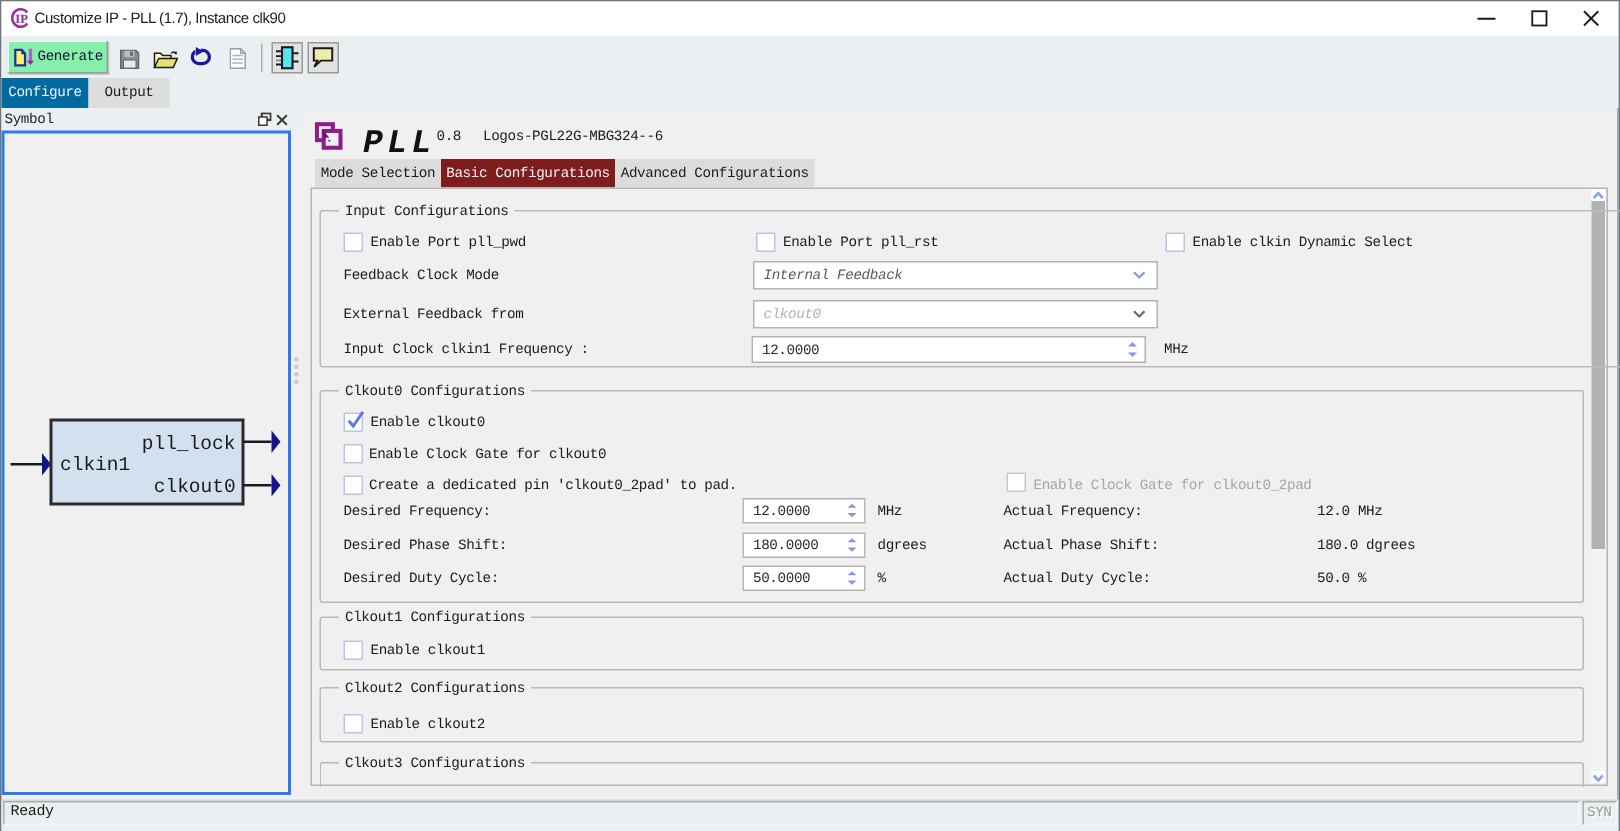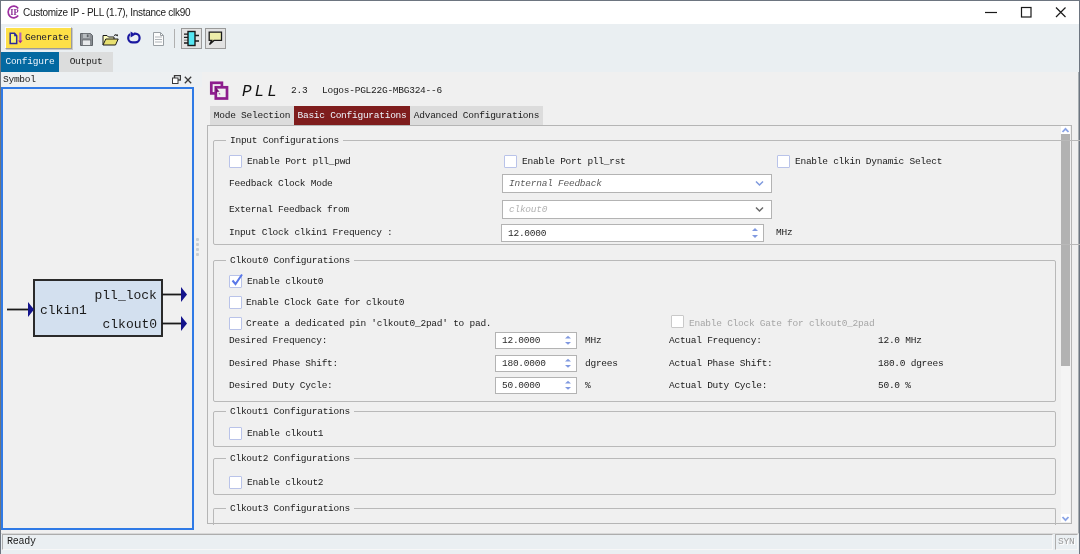--- a/index.html
+++ b/index.html
@@ -7,21 +7,21 @@
        font-family:"Liberation Mono",monospace;background:#f0f0f0;}
   .abs{position:absolute;}
   .t9{font-size:9.5px;letter-spacing:-0.25px;line-height:12px;color:#1a1a1a;white-space:pre;}
   .grey{color:#a6a6a6;}
   
   #winborder{left:0;top:0;width:1078px;height:552px;border:1px solid #6d7580;box-shadow:inset -1px -1px 0 #a8aeb2;}
   #titlebar{left:1px;top:1px;width:1078px;height:23px;background:#ffffff;}
   #titletext{left:23px;top:1px;height:23px;line-height:23px;font-family:"Liberation Sans",sans-serif;
              font-size:10px;letter-spacing:-0.28px;color:#202020;}
   #toolbar{left:1px;top:24px;width:1078px;height:28px;background:#eaeff2;}
-  #genbtn{left:5px;top:27px;width:65px;height:20px;background:#fde047;
+  #genbtn{left:5px;top:27px;width:65px;height:20px;background:#86efac;
           border:1px solid;border-color:#fdfdfd #9b9b9b #9b9b9b #fdfdfd;box-shadow:1px 1px 0 #c8c8c8;}
   #genbtn span{position:absolute;left:19px;top:4px;font-size:9.5px;letter-spacing:-0.25px;color:#14142e;}
   .tbtn{width:19px;height:19px;background:#e2e2e2;border:1px solid #9a9a9a;}
   #tabstrip{left:1px;top:52px;width:1078px;height:20px;background:#eaeff2;}
   .tab1{height:20px;line-height:20px;text-align:center;font-size:9.5px;letter-spacing:-0.25px;}
   
   #dockhead{left:1px;top:72px;width:201px;height:15px;background:#edf0f2;}
   #bluebox{left:1px;top:87px;width:189px;height:439px;border:2px solid #2f7ae6;background:#f0f0f0;}
   
   #mainpanel{left:202px;top:72px;width:876px;height:461px;background:#f0f0f0;}
@@ -139,22 +139,22 @@
 <div class="abs" style="left:196px;top:253px;width:3px;height:3px;background:#c9ced2;border-radius:1px;"></div>
 
 <div class="abs" id="mainpanel"></div>
 
 <svg class="abs" style="left:209px;top:81px" width="21" height="21" viewBox="0 0 21 21">
   <rect x="2.3" y="1.8" width="10.6" height="10.6" fill="none" stroke="#8d1d8d" stroke-width="2.7"></rect>
   <rect x="6.8" y="6.3" width="11.2" height="11.2" fill="#f0f0f0" stroke="#8d1d8d" stroke-width="2.7"></rect>
   <path d="M6.0 5.4 L10.6 10.8 L8.4 10.7 L7.4 12.6 Z" fill="#70106e"></path>
   <path d="M9.3 11.8 L10.6 13.6 L11.6 12.9 Z" fill="#70106e"></path>
 </svg>
-<div class="abs" style="left:242px;top:83px;font-size:16px;font-weight:normal;font-style:italic;letter-spacing:3px;color:#111;">PLL</div>
-<div class="abs t9" style="left:291px;top:85px;">2.3</div>
+<div class="abs" style="left:242px;top:83px;font-size:22px;font-weight:bold;font-style:italic;letter-spacing:3px;color:#111;">PLL</div>
+<div class="abs t9" style="left:291px;top:85px;">0.8</div>
 <div class="abs t9" style="left:322px;top:85px;">Logos-PGL22G-MBG324--6</div>
 
 <div class="abs tab2" style="left:210px;top:106px;width:84px;">Mode Selection</div>
 <div class="abs tab2" style="left:294px;top:106px;width:116px;background:#7f1d1d;color:#eef4fb;">Basic Configurations</div>
 <div class="abs tab2" style="left:410px;top:106px;width:133px;">Advanced Configurations</div>
 <div class="abs" id="pane"></div>
 
 <div class="abs" style="left:1061px;top:126px;width:9px;height:396px;background:#f4f4f4;"></div>
 <div class="abs" style="left:1061px;top:126px;width:9px;height:8px;background:#ffffff;"></div>
 <svg class="abs" style="left:1061px;top:127px" width="9" height="7" viewBox="0 0 9 7">

